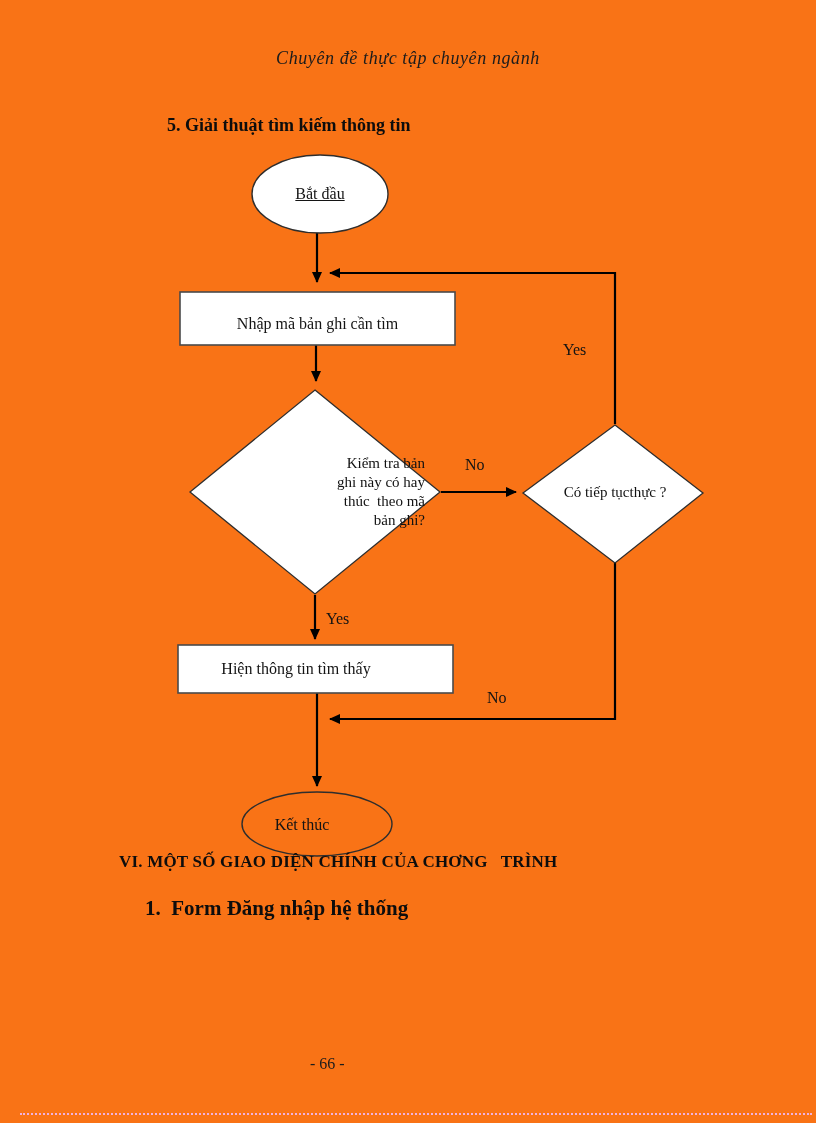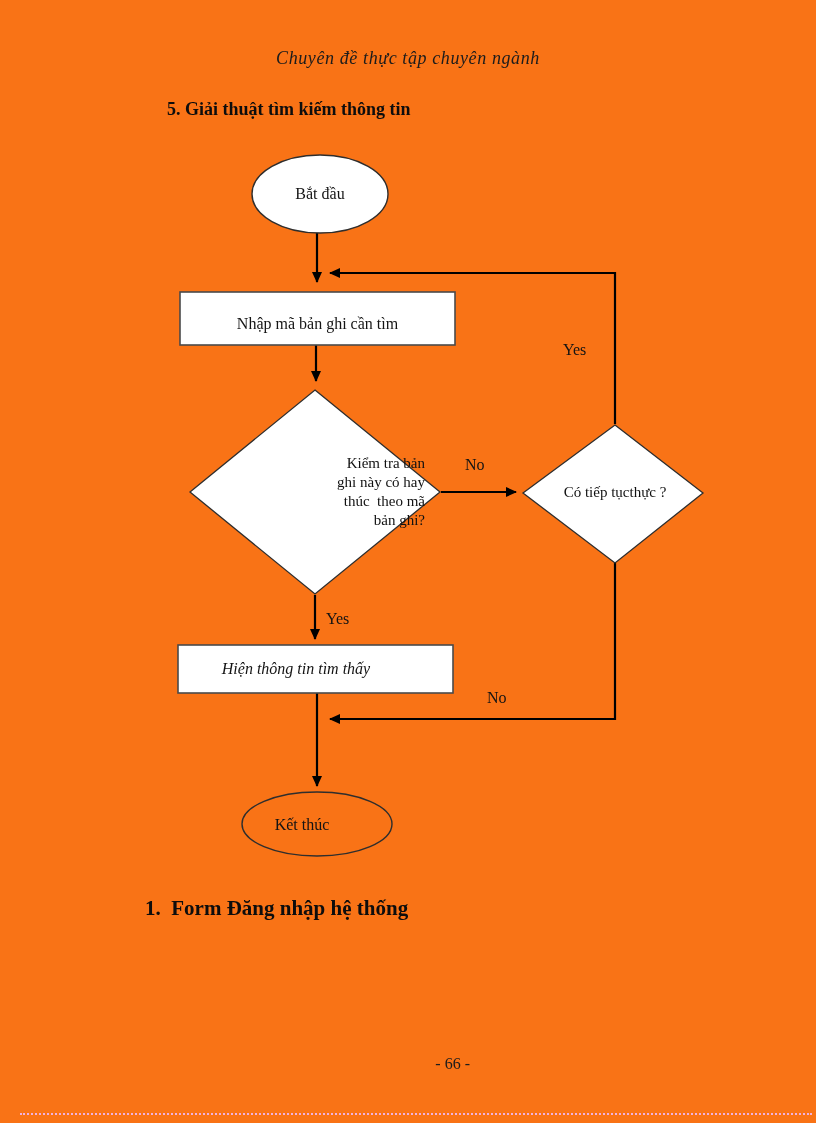--- a/index.html
+++ b/index.html
@@ -18,41 +18,41 @@
 
   .doc-header {
     left: 0; top: 48px; width: 816px;
     text-align: center;
     font-style: italic;
     font-size: 18px;
     letter-spacing: 0.6px;
     color: #1c1c1c;
   }
   .h-section5 {
-    left: 167px; top: 99px;
+    left: 167px; top: 115px;
     font-weight: bold;
     font-size: 18px;
     color: #0d0d0d;
   }
   .h-section6 {
     left: 119px; top: 852px;
     font-weight: bold;
     font-size: 17px;
     letter-spacing: 0.2px;
     color: #0d0d0d;
   }
   .h-sub1 {
     left: 145px; top: 896px;
     font-weight: bold;
     font-size: 21px;
     color: #0d0d0d;
   }
   .doc-footer {
     left: 310px; top: 1055px; width: 160px;
-    text-align: right;
+    text-align: left;
     font-size: 16px;
     color: #1c1c1c;
   }
   .bottom-rule {
     left: 20px; top: 1113px; width: 792px; height: 0;
     border-top: 2px dotted #eeb2e0;
   }
 
   svg.flow { position: absolute; left: 0; top: 0; }
 
@@ -91,43 +91,44 @@
     <rect x="180" y="292" width="275" height="53" fill="#fff" stroke="#4a4a4a" stroke-width="1.6"></rect>
     <polygon points="315,390 440,492 315,594 190,492" fill="#fff" stroke="#2e2e2e" stroke-width="1.3"></polygon>
     <polygon points="615,425 703,493 615,563 523,493" fill="#fff" stroke="#2e2e2e" stroke-width="1.3"></polygon>
     <rect x="178" y="645" width="275" height="48" fill="#fff" stroke="#4a4a4a" stroke-width="1.6"></rect>
     <ellipse cx="317" cy="824" rx="75" ry="32" fill="none" stroke="#2e2e2e" stroke-width="1.4"></ellipse>
   </svg>
 
   <div class="abs doc-header">Chuyên đề thực tập chuyên ngành</div>
   <div class="abs h-section5">5. Giải thuật tìm kiếm thông tin</div>
 
-  <div class="abs center node-label" style="left:252px; top:160px; width:136px; height:68px;">Bắt đầu</div>
+  <div class="abs center node-label" style="left:252px; top:160px; width:136px; height:68px;text-decoration:underline;">Bắt đầu</div>
 
   <div class="abs center node-label" style="left:180px; top:292px; width:275px; height:63px;">Nhập mã bản ghi cần tìm</div>
 
   <div class="abs center diamond-label" style="left:205px; top:432px; width:220px; height:120px; flex-direction:column;align-items:flex-end;">
     <div class="pre">Kiểm tra bản</div>
     <div class="pre">ghi này có hay</div>
     <div class="pre">thúc  theo mã</div>
     <div class="pre">bản ghi?</div>
   </div>
 
   <div class="abs center diamond-label" style="left:540px; top:456px; width:150px; height:72px; ">
     <div class="pre">Có tiếp tục</div>
     <div class="pre">thực ?</div>
   </div>
 
-  <div class="abs center node-label" style="left:178px; top:645px; width:236px; height:48px;font-style:italic;">Hiện thông tin tìm thấy</div>
+  <div class="abs center node-label" style="left:178px; top:645px; width:236px; height:48px;">Hiện thông tin tìm thấy</div>
 
   <div class="abs center node-label" style="left:227px; top:794px; width:150px; height:62px;">Kết thúc</div>
 
   <div class="abs small-label" style="left:563px; top:341px;">Yes</div>
   <div class="abs small-label" style="left:465px; top:456px;">No</div>
   <div class="abs small-label" style="left:326px; top:610px;">Yes</div>
   <div class="abs small-label" style="left:487px; top:689px;">No</div>
 
+  <div class="abs h-section6 pre">VI. MỘT SỐ GIAO DIỆN CHÍNH CỦA CHƠNG   TRÌNH</div>
   <div class="abs h-sub1 pre">1.  Form Đăng nhập hệ thống</div>
 
   <div class="abs doc-footer">- 66 -</div>
   <div class="abs bottom-rule"></div>
 
 </div>
 
 </body></html>

